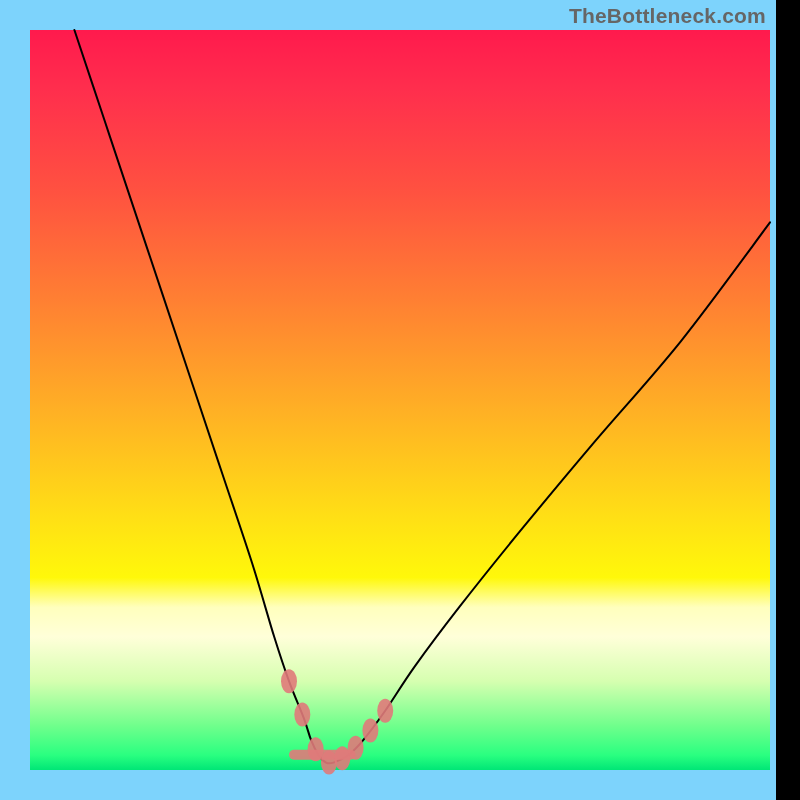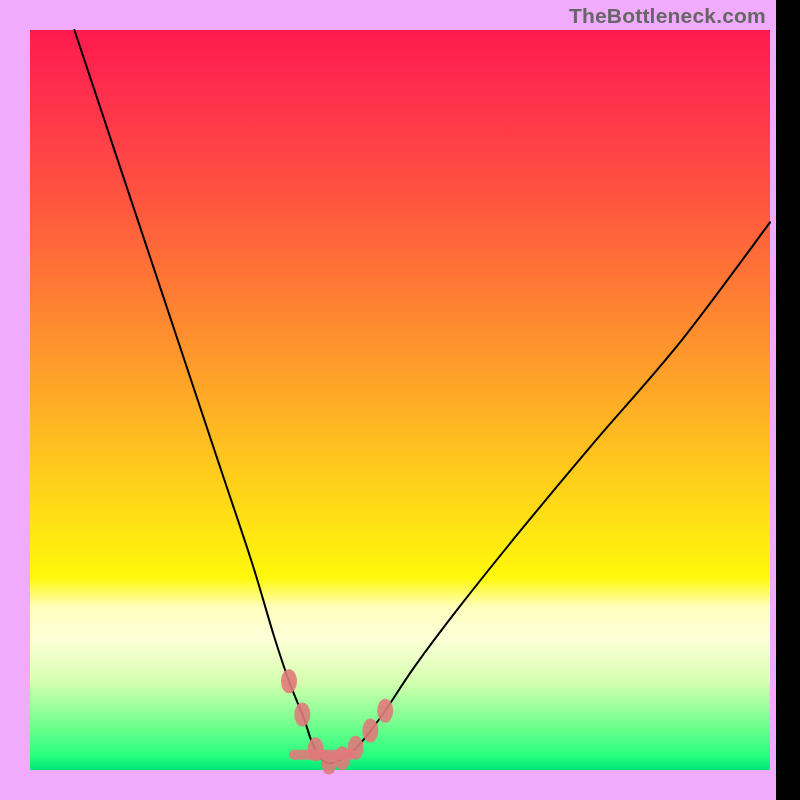--- a/index.html
+++ b/index.html
@@ -10,21 +10,21 @@
     background: #000;
     overflow: hidden;
     font-family: Arial, Helvetica, sans-serif;
   }
   .frame {
     position: absolute;
     top: 0;
     left: 0;
     width: 776px;
     height: 800px;
-    background: #f0abfc;
+    background: #7dd3fc;
   }
   .watermark {
     position: absolute;
     top: 4px;
     right: 10px;
     color: #666;
     font-size: 21px;
     font-weight: 600;
     letter-spacing: 0.2px;
     text-align: right;

